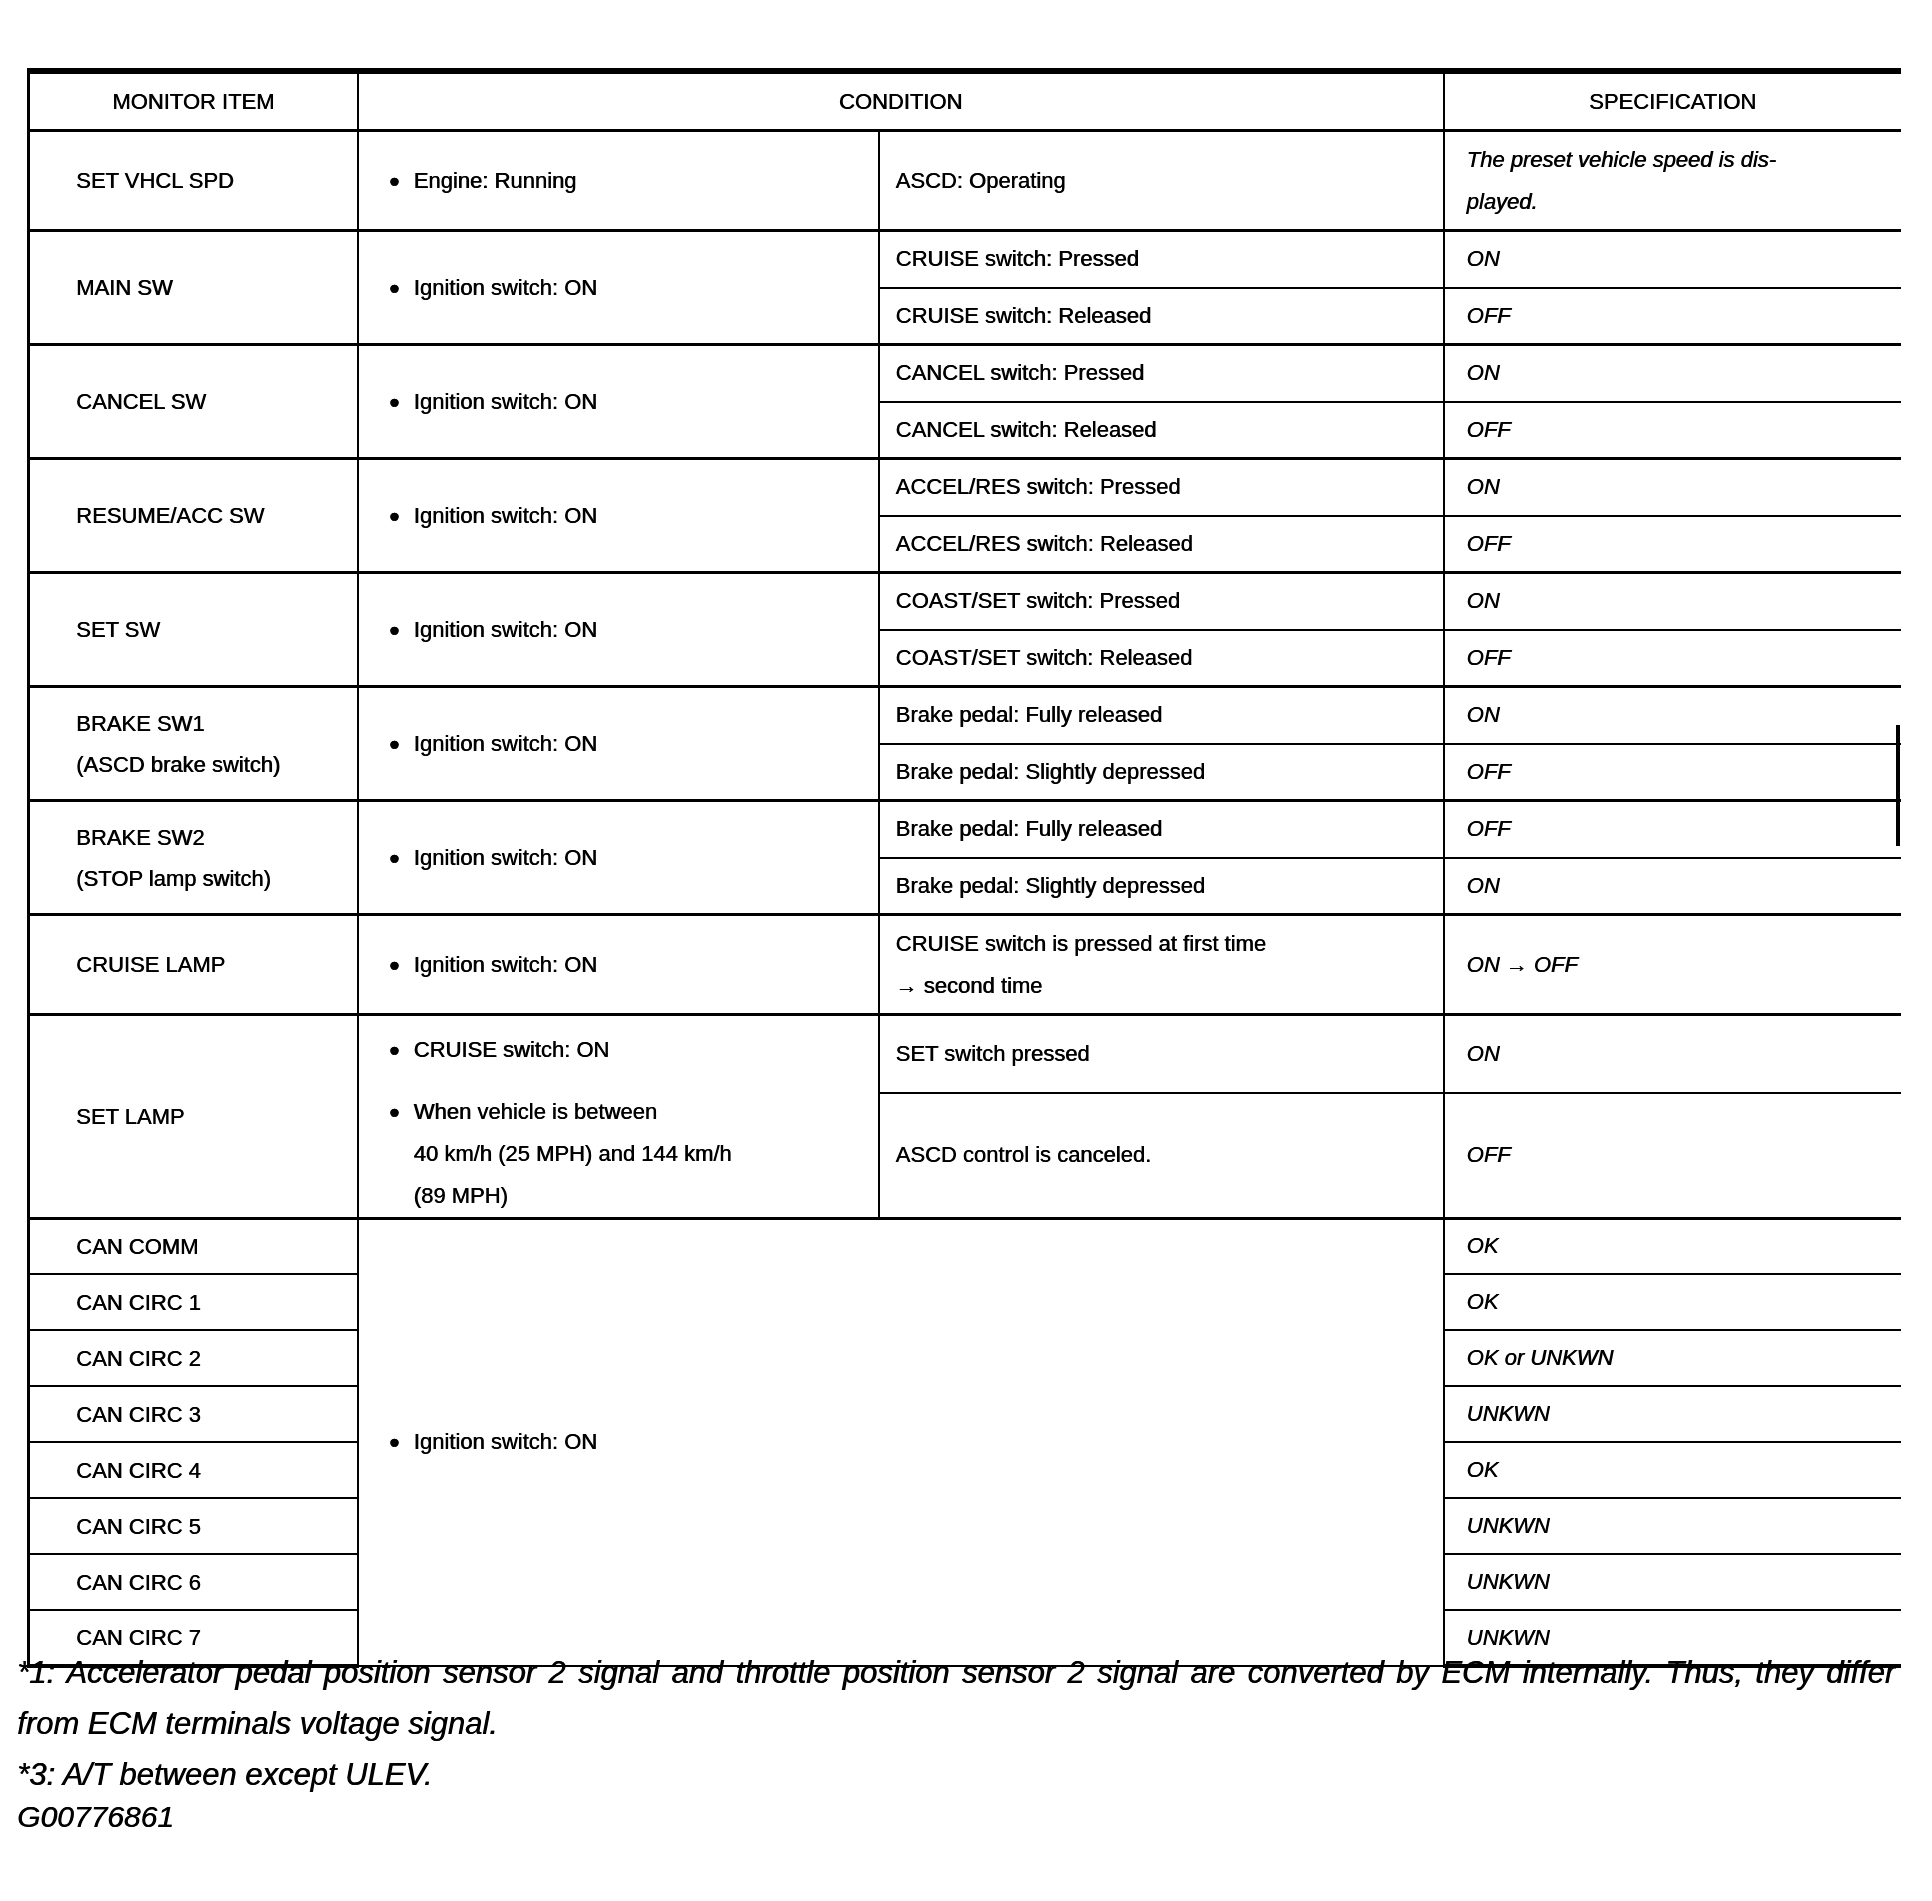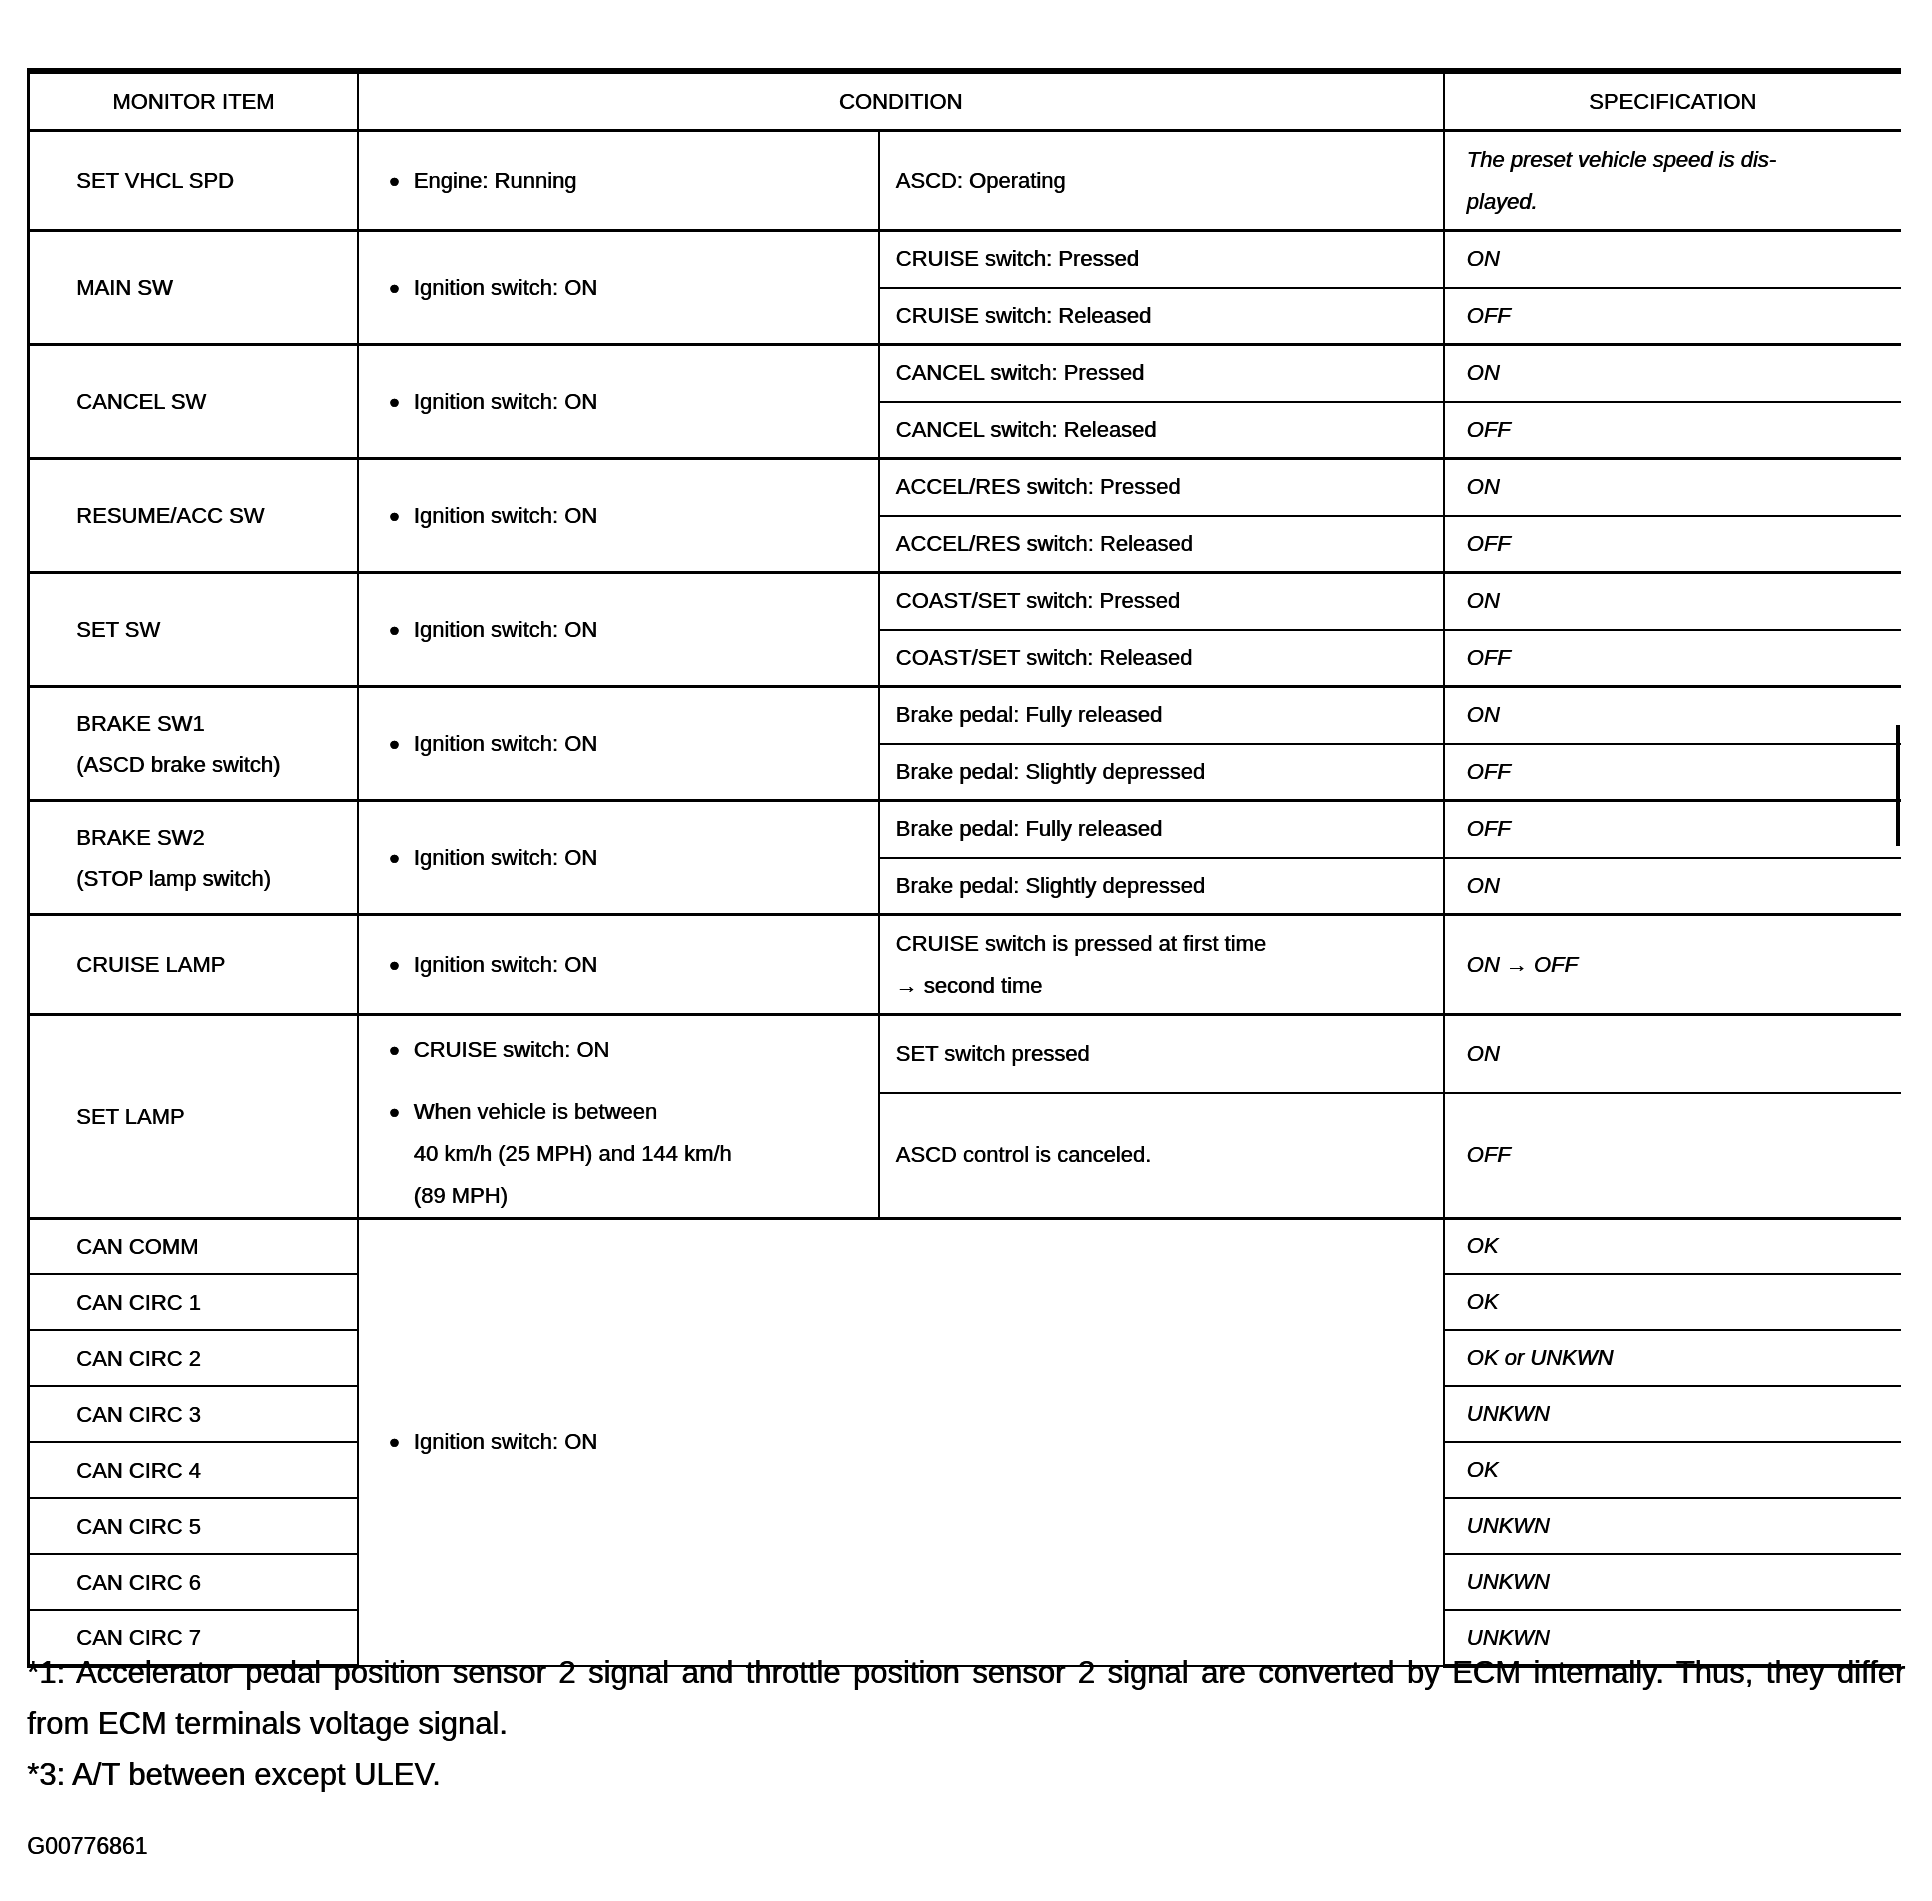--- a/index.html
+++ b/index.html
@@ -40,25 +40,25 @@
 
   .bullet-line{ display:flex; align-items:flex-start; }
   .bullet-line::before{
     content:"●"; font-size:19px; line-height:42px; margin-right:13.6px; flex:0 0 auto;
   }
   .bullet-text{ white-space:pre-line; line-height:42px; }
   td.cond-top{ vertical-align:top; padding-top:12.7px; }
   td.cond-top .bullet-line + .bullet-line{ margin-top:20px; }
 
   .footnotes{
-    position:absolute; left:27px; top:1647px; width:1878px; font-size:31px;
+    position:absolute; left:17px; top:1647px; width:1878px; font-size:31px;font-style:italic;
   }
   .fn-line{ display:block; line-height:51px; }
   .fn-justify{ text-align:justify; text-align-last:justify; }
-  .figure-id{ display:block; margin-top:31px; font-size:23px; line-height:31px; }
+  .figure-id{ display:block; margin-top:1px; font-size:30px; line-height:31px; }
 
   .artifact-right-border{
     position:absolute; left:1896px; top:725px; width:3.6px; height:121px; background:#000;
   }
 </style>
 </head>
 <body class="page">
 
 <table class="spec-table">
   <colgroup>

